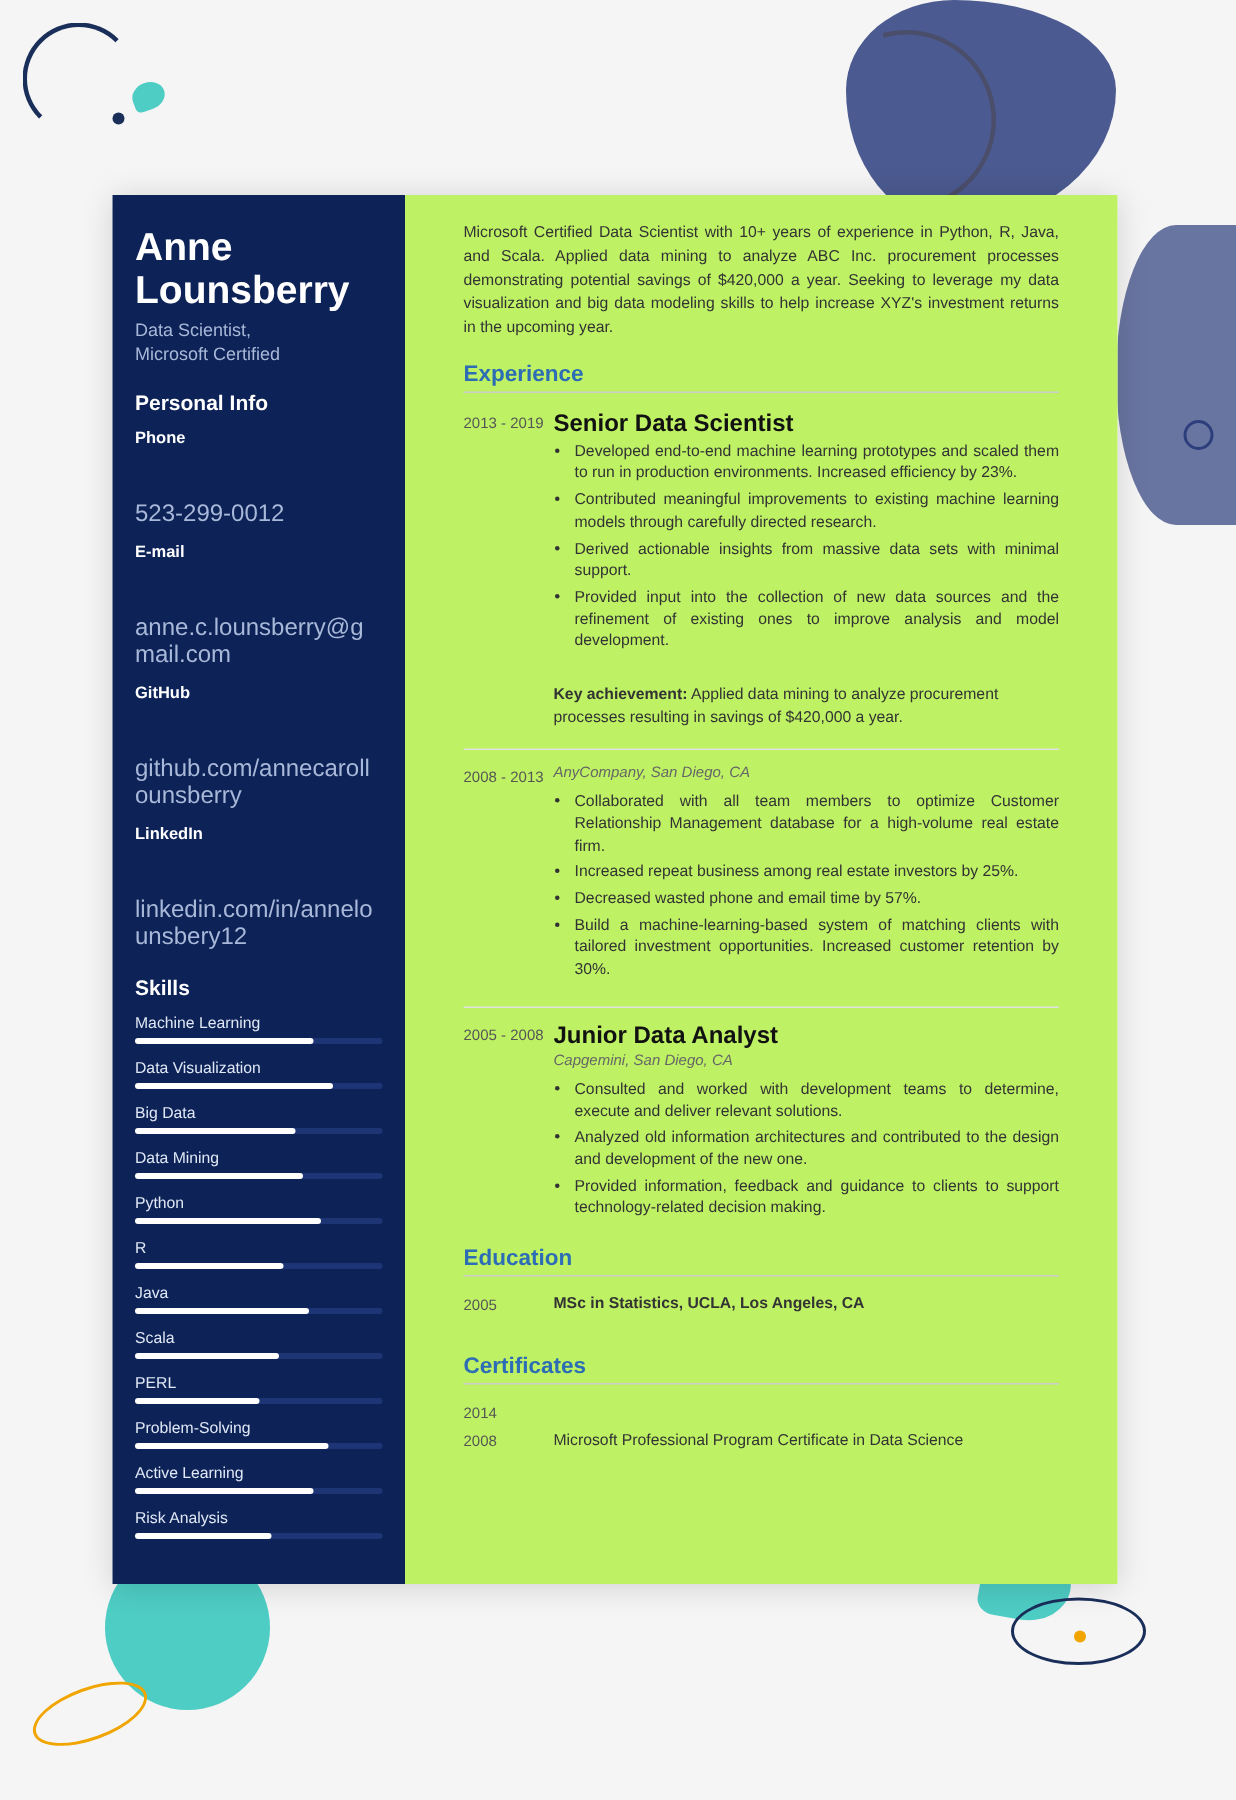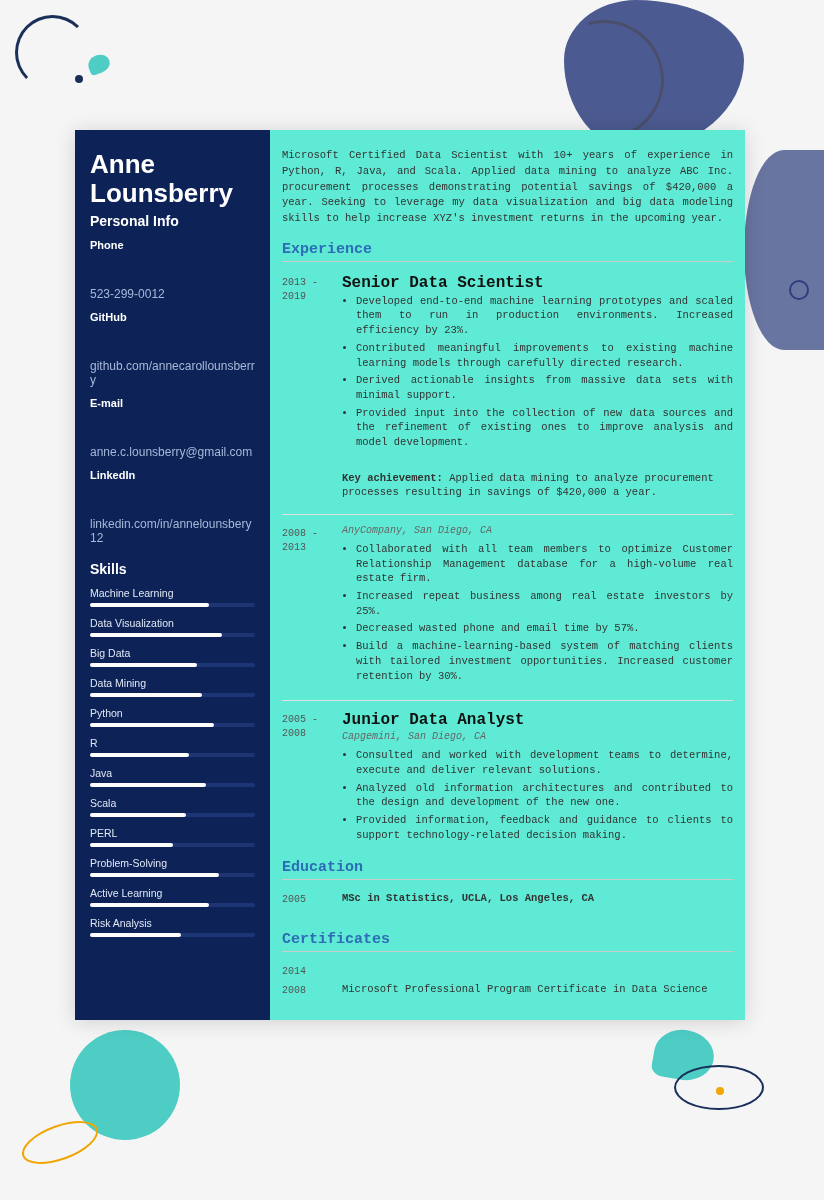--- a/index.html
+++ b/index.html
@@ -152,21 +152,21 @@
     .personal-info-item {
       margin-bottom: 10px;
     }
     .personal-info-item .label {
       font-size: 11px;
       font-weight: 700;
       color: #fff;
       margin-bottom: 2px;
     }
     .personal-info-item .value {
-      font-size: 12px;
+      font-size: 16px;
       color: #a8b8d8;
       word-break: break-word;
       margin-top: 36px;
     }
 
     .skills-section {
       margin-top: 16px;
     }
     .skill-item {
       margin-bottom: 10px;
@@ -184,23 +184,22 @@
     }
     .skill-bar-fill {
       height: 4px;
       background: #fff;
       border-radius: 2px;
     }
 
     
     .content {
       flex: 1;
-      padding: 18px 12px;
-      background: #5eead4;
-      font-family: Liberation Mono, monospace;
+      padding: 18px 39px;
+      background: #bef264;
     }
 
     .summary-text {
       font-size: 10.5px;
       color: #333;
       line-height: 1.5;
       margin-bottom: 14px;
       text-align: justify;
     }
 
@@ -315,35 +314,36 @@
 <div class="deco-yellow-oval-bottom"></div>
 <div class="deco-green-blob-right-bottom"></div>
 <div class="deco-loop-bottom-right"></div>
 <div class="deco-orange-dot-bottom"></div>
 
 <div class="resume">
 
   <div class="sidebar">
     <div class="name-title">
       <h1>Anne Lounsberry</h1>
+      <div class="job-title">Data Scientist,<br>Microsoft Certified</div>
     </div>
 
     <div class="section-header">Personal Info</div>
 
     <div class="personal-info-item">
       <div class="label">Phone</div>
       <div class="value">523-299-0012</div>
     </div>
     <div class="personal-info-item">
+      <div class="label">E-mail</div>
+      <div class="value">anne.c.lounsberry@gmail.com</div>
+    </div>
+    <div class="personal-info-item">
       <div class="label">GitHub</div>
       <div class="value">github.com/annecarollounsberry</div>
-    </div>
-    <div class="personal-info-item">
-      <div class="label">E-mail</div>
-      <div class="value">anne.c.lounsberry@gmail.com</div>
     </div>
     <div class="personal-info-item">
       <div class="label">LinkedIn</div>
       <div class="value">linkedin.com/in/annelounsbery12</div>
     </div>
 
     <div class="skills-section">
       <div class="section-header">Skills</div>
       <div id="skills-container">
           <div class="skill-item">

